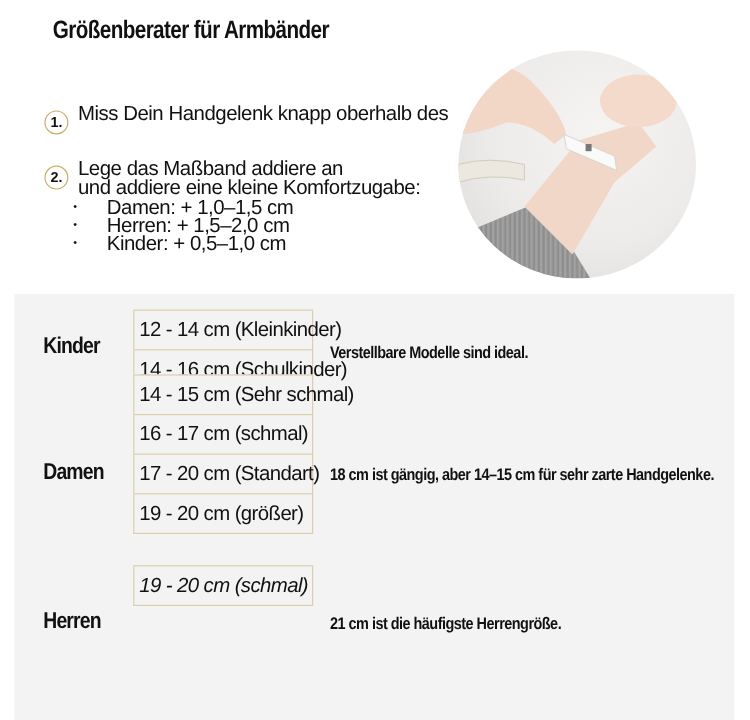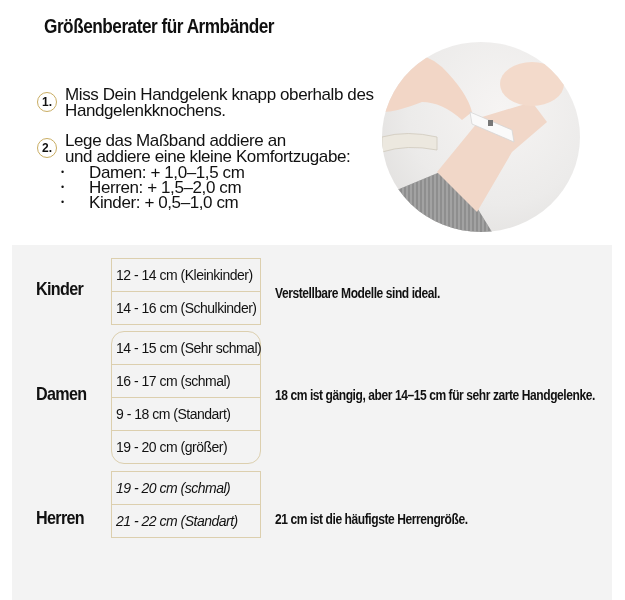--- a/index.html
+++ b/index.html
@@ -35,39 +35,38 @@
   .panel {
     position: absolute; left: 12px; top: 245px; width: 600px; height: 355px;
     background: #f3f3f3;
   }
   .group-label {
     position: absolute; left: 36px; font-weight: bold; font-size: 19px;
     letter-spacing: -0.8px; transform: scaleX(0.85); transform-origin: left center; color: #111;
   }
   .sizes { position: absolute; left: 111px; width: 148px; border: 1px solid #dccfae; background: #f3f3f3; }
   .size-row {
-    height: 32px; line-height: 32px; padding-left: 4px; font-size: 14px; letter-spacing: -0.5px;
+    height: 32px; line-height: 32px; padding-left: 4px; font-size: 17px; letter-spacing: -0.5px;
     color: #111; border-top: 1px solid #dccfae; white-space: nowrap;
   }
   .size-row:first-child { border-top: none; }
   .note {
     position: absolute; left: 275px; font-weight: bold; font-size: 14px; letter-spacing: -0.5px;
     transform: scaleX(0.86); transform-origin: left center; white-space: nowrap; color: #111;
   }
 </style>
 </head>
 <body>
 
 <div class="title">Größenberater für Armbänder</div>
 
 <div class="step" style="top:92px;">
   <div class="step-num">1.</div>
   <div class="step-text">
     <div>Miss Dein Handgelenk knapp oberhalb des</div>
-    <div>Handgelenkknochens.</div>
   </div>
 </div>
 
 <div class="step" style="top:138px;">
   <div class="step-num">2.</div>
   <div class="step-text">
     <div>Lege das Maßband addiere an</div>
     <div>und addiere eine kleine Komfortzugabe:</div>
     <ul class="bullets" style="margin-left:-4px;">
       <li>Damen: + 1,0–1,5 cm</li>
@@ -104,26 +103,25 @@
 <div class="panel"></div>
 
 <div class="group-label" style="top:278px;">Kinder</div>
 <div class="sizes" style="top:258px;">
   <div class="size-row">12 - 14 cm (Kleinkinder)</div>
   <div class="size-row">14 - 16 cm (Schulkinder)</div>
 </div>
 <div class="note" style="top:285px;">Verstellbare Modelle sind ideal.</div>
 
 <div class="group-label" style="top:383px;">Damen</div>
-<div class="sizes" style="top:331px;border-radius:13px;">
+<div class="sizes" style="top:312px;">
   <div class="size-row">14 - 15 cm (Sehr schmal)</div>
   <div class="size-row">16 - 17 cm (schmal)</div>
-  <div class="size-row">9 - 18 cm (Standart)</div>
+  <div class="size-row">17 - 20 cm (Standart)</div>
   <div class="size-row">19 - 20 cm (größer)</div>
 </div>
 <div class="note" style="top:387px;">18 cm ist gängig, aber 14–15 cm für sehr zarte Handgelenke.</div>
 
 <div class="group-label" style="top:507px;">Herren</div>
 <div class="sizes" style="top:471px;font-style:italic;">
   <div class="size-row">19 - 20 cm (schmal)</div>
-  <div class="size-row">21 - 22 cm (Standart)</div>
 </div>
 <div class="note" style="top:511px;">21 cm ist die häufigste Herrengröße.</div>
 
 </body></html>

